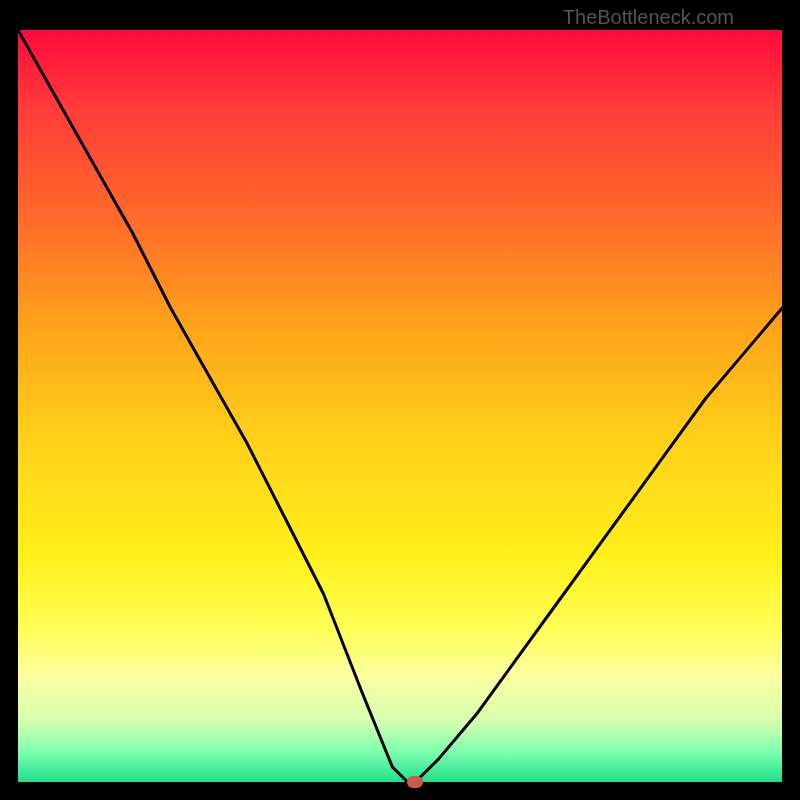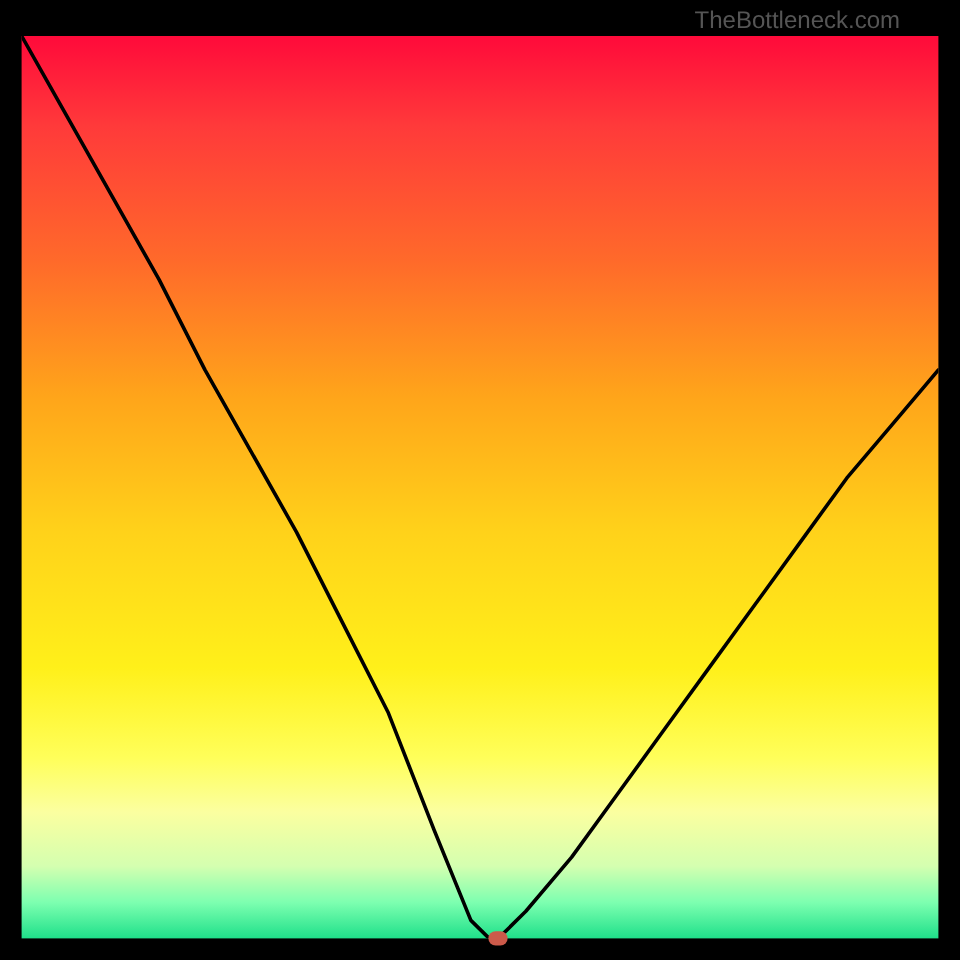--- a/index.html
+++ b/index.html
@@ -8,21 +8,20 @@
     width: 800px;
     height: 800px;
     background: #000;
     font-family: Arial, sans-serif;
     overflow: hidden;
   }
   .container {
     position: relative;
     width: 748px;
     height: 800px;
-    padding-left: 16px;
   }
   .watermark {
     position: absolute;
     top: 6px;
     right: 14px;
     color: #555;
     font-size: 20px;
     font-weight: 500;
     z-index: 10;
   }

